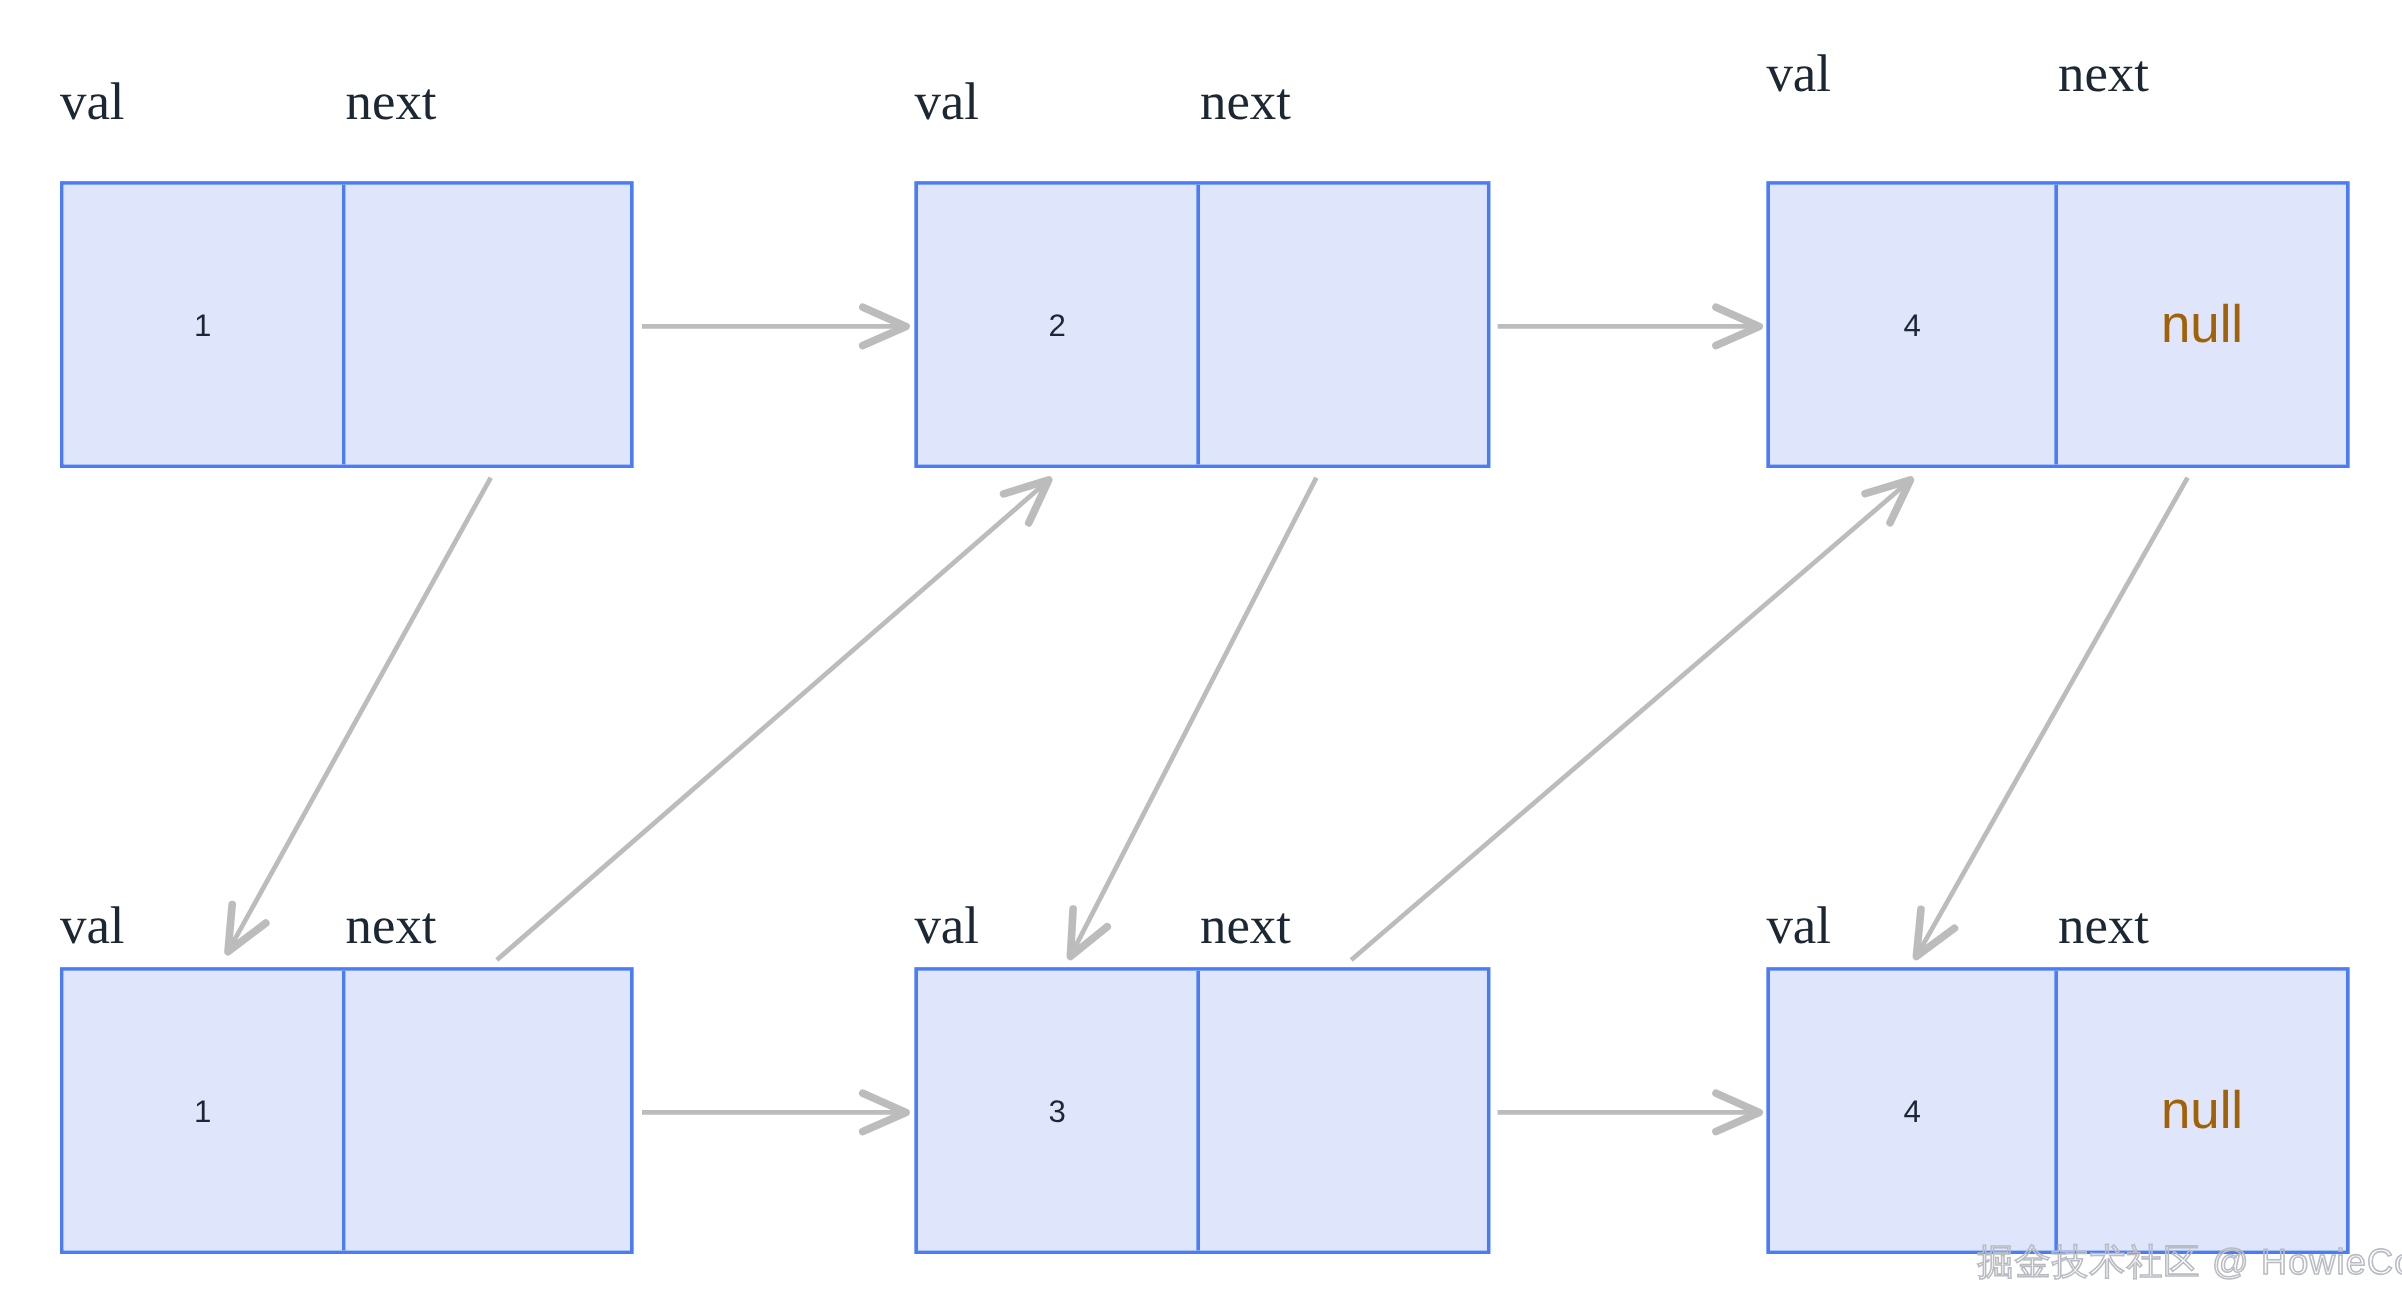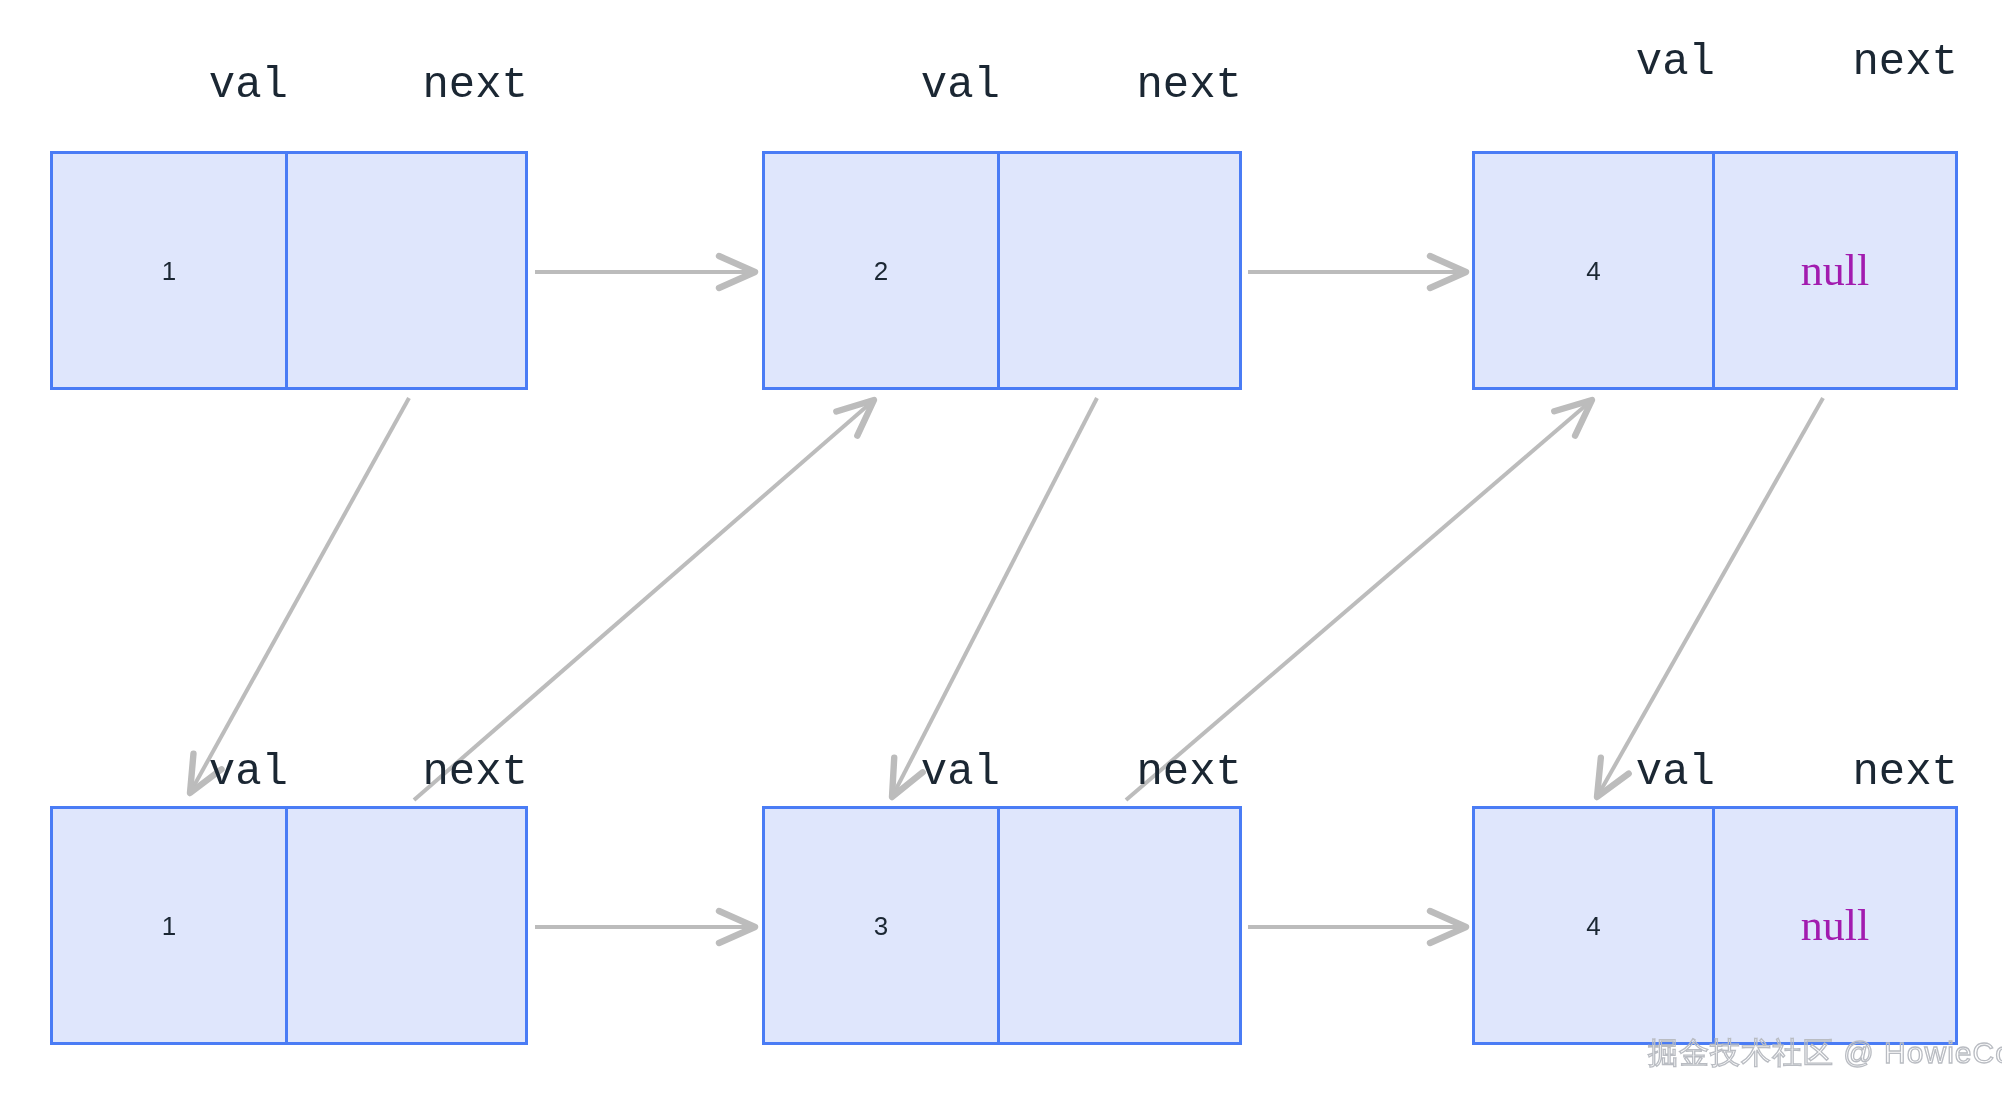--- a/index.html
+++ b/index.html
@@ -44,31 +44,31 @@
     border-right: 3px solid #4a7cf5;
   }
   .val-text {
     font-size: 26px;
     color: #1b2733;
     font-family: "Liberation Sans", "DejaVu Sans", sans-serif;
     line-height: 1;
   }
   .null-text {
     font-size: 44px;
-    color: #a21caf;
-    font-family: Liberation Serif, serif;
+    color: #a16207;
+    font-family: Liberation Sans, sans-serif;
     line-height: 1;
   }
   .field-label {
     position: absolute;
     font-size: 44px;
     color: #1b2733;
-    font-family: Liberation Mono, monospace;
+    font-family: Liberation Serif, serif;
     line-height: 1;
-    text-align: right;
+    text-align: left;
     white-space: nowrap;
   }
   .watermark {
     position: absolute;
     font-size: 30px;
     line-height: 1;
     white-space: nowrap;
     color: rgba(255,255,255,0.0);
     -webkit-text-stroke: 1.3px #b9bcc2;
     font-family: "Liberation Sans", "DejaVu Sans", sans-serif;

